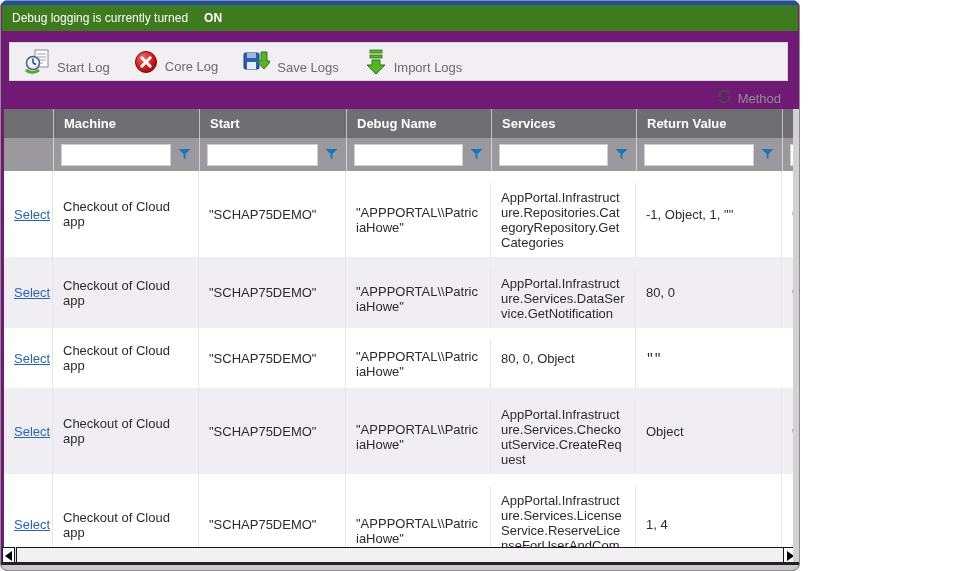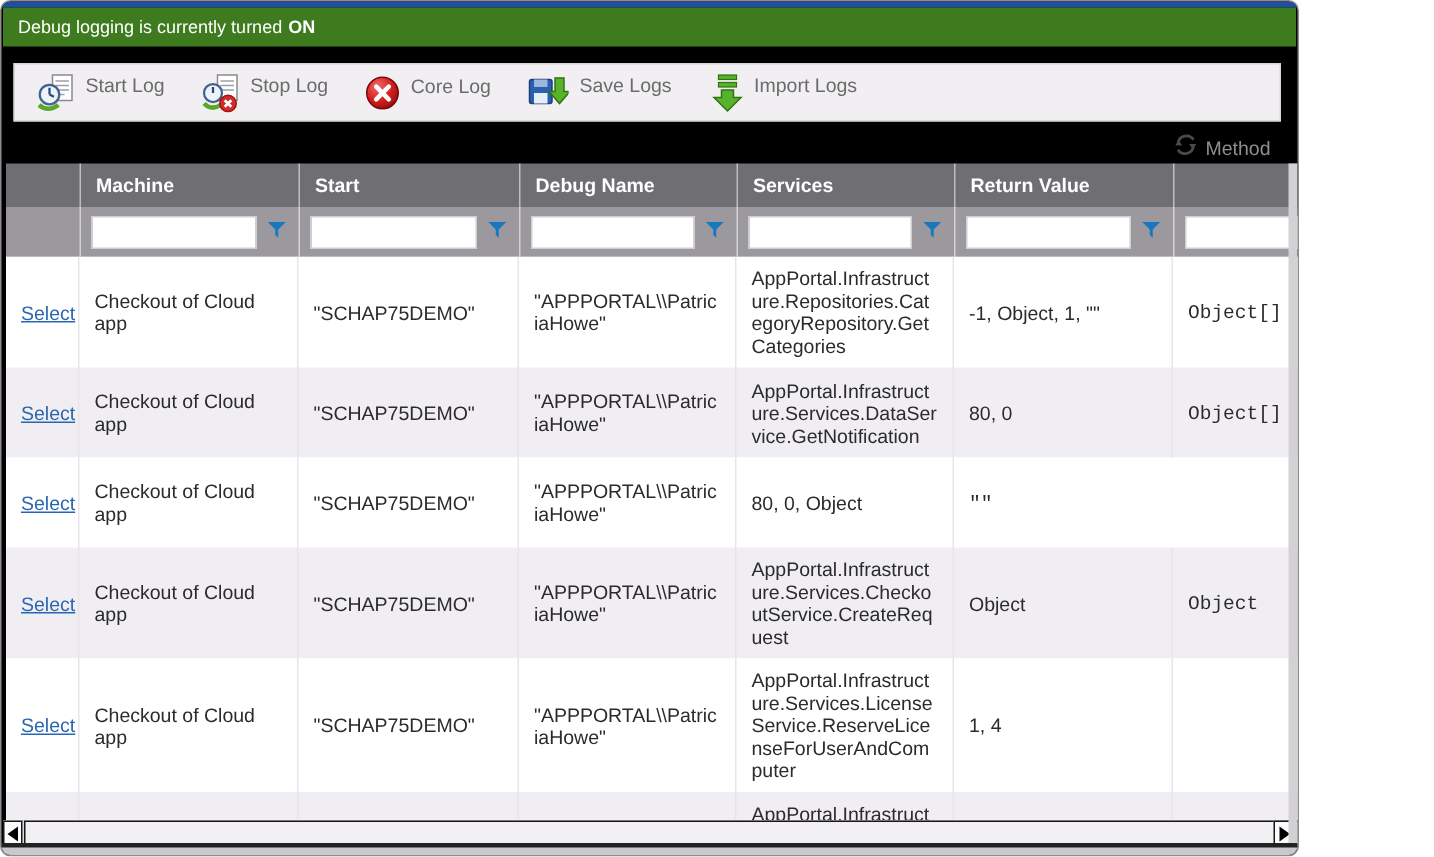--- a/index.html
+++ b/index.html
@@ -1,39 +1,39 @@
 <!DOCTYPE html>
 <html><head>
 <meta charset="utf-8">
 <style>
   * { box-sizing: border-box; margin: 0; padding: 0; }
   html, body { background: #ffffff; }
   body { font-family: "Liberation Sans", "DejaVu Sans", sans-serif; }
 
   .window {
-    position: relative; width: 866px; height: 571px;
-    background: #000000; overflow: hidden;
+    position: relative; width: 800px; height: 571px;
+    background: #701a75; overflow: hidden;
     border: 1px solid #8f8c90; border-radius: 7px;
   }
   .top-blue-bar { position: absolute; top: 0; left: 0; right: 0; height: 4px; background: #1d4fa6; }
 
   .banner {
     position: absolute; top: 4px; left: 1px; right: 1px; height: 26px;
     background: #3e7a1e; color: #ffffff; font-size: 12px;
     display: flex; align-items: center; padding-left: 10px;
   }
-  .banner b { font-weight: bold; margin-left: 4px; }
+  .banner b { font-weight: bold; margin-left: 16px; }
 
   .toolbar {
     position: absolute; top: 41px; left: 8px; right: 11px; height: 39px;
     background: #f1eff2; border: 1px solid #d9d6db;
     display: flex; align-items: center; padding-left: 6px;
   }
   .tb-btn {
-    display: flex; align-items: flex-start; gap: 7px;
+    display: flex; align-items: flex-end; gap: 7px;
     padding: 4px 16px 4px 8px; color: #6b6b6b; font-size: 13px;
     background: transparent; border: none; cursor: pointer;
     font-family: "Liberation Sans", sans-serif;
   }
   .tb-btn svg { display: block; }
 
   .refresh {
     position: absolute; top: 88px; right: 18px; height: 18px;
     display: flex; align-items: center; gap: 6px;
     color: #8f8f8f; font-size: 13px; cursor: pointer;
@@ -70,21 +70,21 @@
     overflow: hidden; background: #ffffff;
   }
   .rows-host { width: 925px; }
   .body-row { width: 925px; background: #ffffff; min-height: 60px; }
   .body-row.alt { background: #f0eef2; }
   .body-cell {
     display: flex; align-items: center; padding: 7px 10px;
     font-size: 13px; color: #2b2b2b; line-height: 15px;
     border-right: 1px solid #e7e5e9;
   }
-  .body-cell.break { word-break: break-all; }
+  .body-cell.break { word-break: break-all; margin-top: 12px; }
   .body-cell:last-child { border-right: none; font-family: Liberation Mono, monospace; }
   .select-link { color: #2a66b0; text-decoration: underline; cursor: pointer; font-size: 13px; }
 
   
   .vscroll {
     position: absolute; top: 0; right: 0; bottom: 0; width: 19px;
     background: #dbd7db;
   }
   .vs-up {
     position: absolute; top: 0; left: 0; width: 19px; height: 18px;
@@ -147,36 +147,20 @@
           <line x1="13" y1="14" x2="19" y2="14" stroke="#9aa0a8"></line>
           <path d="M2,21 q6,5 13,0" fill="none" stroke="#5aa829" stroke-width="3"></path>
           <circle cx="9" cy="14" r="6.5" fill="#eef3fa" stroke="#44618f" stroke-width="1.5"></circle>
           <line x1="9" y1="14" x2="9" y2="9.5" stroke="#24487e" stroke-width="1.5"></line>
           <line x1="9" y1="14" x2="12" y2="15.5" stroke="#24487e" stroke-width="1.5"></line>
         </svg>
       </span>
       <span>Start Log</span>
     </button>
 
-    <button class="tb-btn">
-      <span>
-        <svg width="26" height="26" viewBox="0 0 26 26">
-          <rect x="11" y="1" width="13" height="17" fill="#ffffff" stroke="#8a8a8a"></rect>
-          <line x1="13" y1="5" x2="22" y2="5" stroke="#9aa0a8"></line>
-          <line x1="13" y1="8" x2="22" y2="8" stroke="#9aa0a8"></line>
-          <line x1="13" y1="11" x2="22" y2="11" stroke="#9aa0a8"></line>
-          <path d="M2,20 q5,5 11,1" fill="none" stroke="#5aa829" stroke-width="3"></path>
-          <circle cx="8" cy="13" r="6" fill="#eef3fa" stroke="#44618f" stroke-width="1.5"></circle>
-          <line x1="8" y1="13" x2="8" y2="9" stroke="#24487e" stroke-width="1.5"></line>
-          <circle cx="18" cy="20" r="5.5" fill="#d42a2a" stroke="#a31212"></circle>
-          <path d="M15.8,17.8 l4.4,4.4 M20.2,17.8 l-4.4,4.4" stroke="#ffffff" stroke-width="1.8"></path>
-        </svg>
-      </span>
-      <span>Stop Log</span>
-    </button>
 
     <button class="tb-btn">
       <span>
         <svg width="24" height="24" viewBox="0 0 24 24">
           <defs>
             <radialGradient id="redg" cx="35%" cy="30%" r="80%">
               <stop offset="0%" stop-color="#f26a6a"></stop>
               <stop offset="55%" stop-color="#d61f1f"></stop>
               <stop offset="100%" stop-color="#8e0b0b"></stop>
             </radialGradient>

